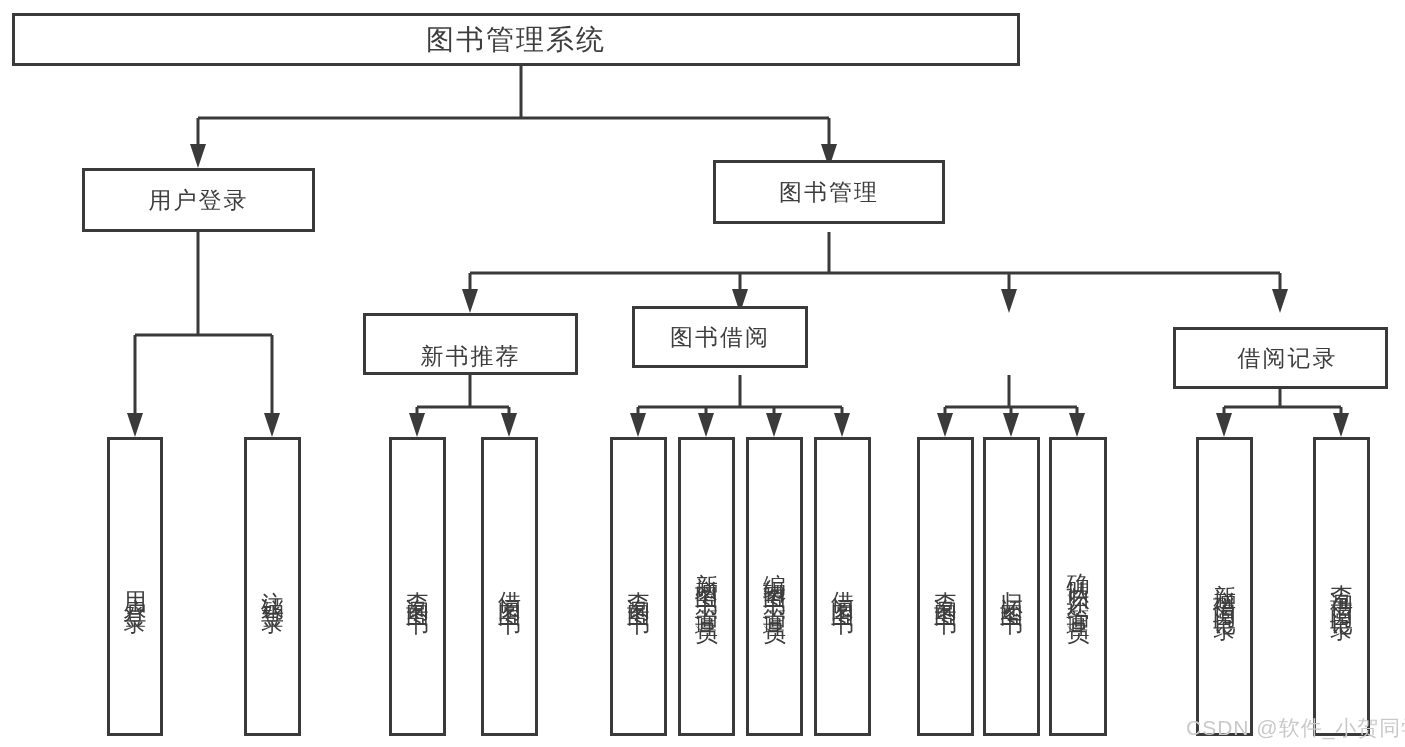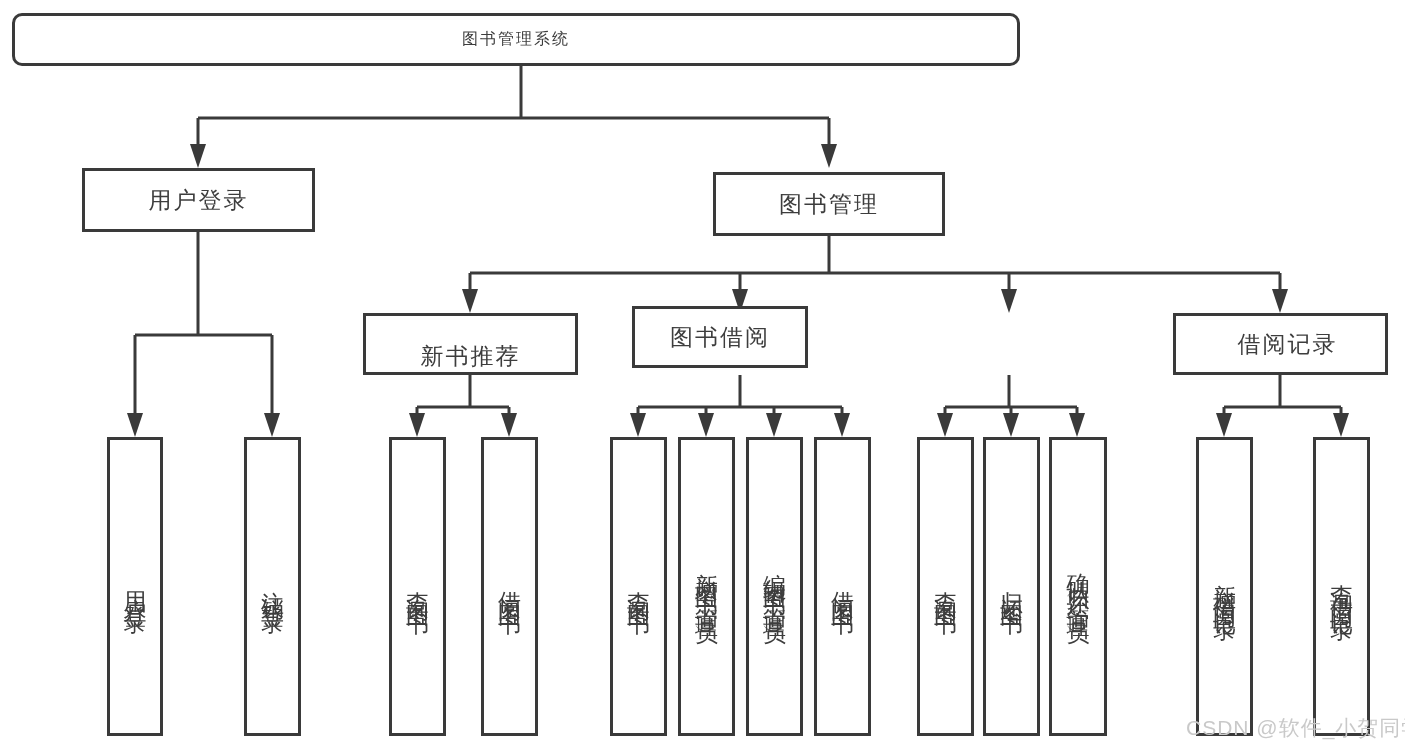--- a/index.html
+++ b/index.html
@@ -13,21 +13,21 @@
   .connectors{position:absolute;left:0;top:0;width:1405px;height:747px;}
   .box{
     position:absolute;
     box-sizing:border-box;
     background:#ffffff;
     border:3px solid #3a3a3a;
     display:flex;align-items:center;justify-content:center;
     color:#3d3d3d;
   }
   .h-box{font-size:23px;letter-spacing:2px;white-space:nowrap;}
-  .root-box{font-size:16px;border-radius:10px;}
+  .root-box{font-size:28px;}
   .v-box .v-label{
     writing-mode:vertical-rl;
     text-orientation:mixed;
     font-size:23px;
     letter-spacing:7px;
     line-height:1;
   }
   .watermark{
     position:absolute;
     left:1186px;top:714px;
@@ -89,31 +89,31 @@
     </g>
   </svg>
 
   <div class="box h-box root-box" style="left:12px;top:13px;width:1008px;height:53px;">
     <span>图书管理系统</span>
   </div>
 
   <div class="box h-box" style="left:82px;top:168px;width:233px;height:64px;">
     <span>用户登录</span>
   </div>
-  <div class="box h-box" style="left:713px;top:172px;width:232px;height:64px;">
+  <div class="box h-box" style="left:713px;top:160px;width:232px;height:64px;">
     <span>图书管理</span>
   </div>
 
   <div class="box h-box" style="left:363px;top:313px;width:215px;height:62px;align-items:flex-end;">
     <span>新书推荐</span>
   </div>
   <div class="box h-box" style="left:632px;top:306px;width:176px;height:62px;">
     <span>图书借阅</span>
   </div>
-  <div class="box h-box" style="left:1173px;top:313px;width:215px;height:62px;padding-left:14px;">
+  <div class="box h-box" style="left:1173px;top:327px;width:215px;height:62px;padding-left:14px;">
     <span>借阅记录</span>
   </div>
 
   <div class="box v-box" style="left:107px;top:437px;width:56px;height:299px;">
     <span class="v-label">用户登录</span>
   </div>
   <div class="box v-box" style="left:244px;top:437px;width:57px;height:299px;">
     <span class="v-label">注销登录</span>
   </div>
 

